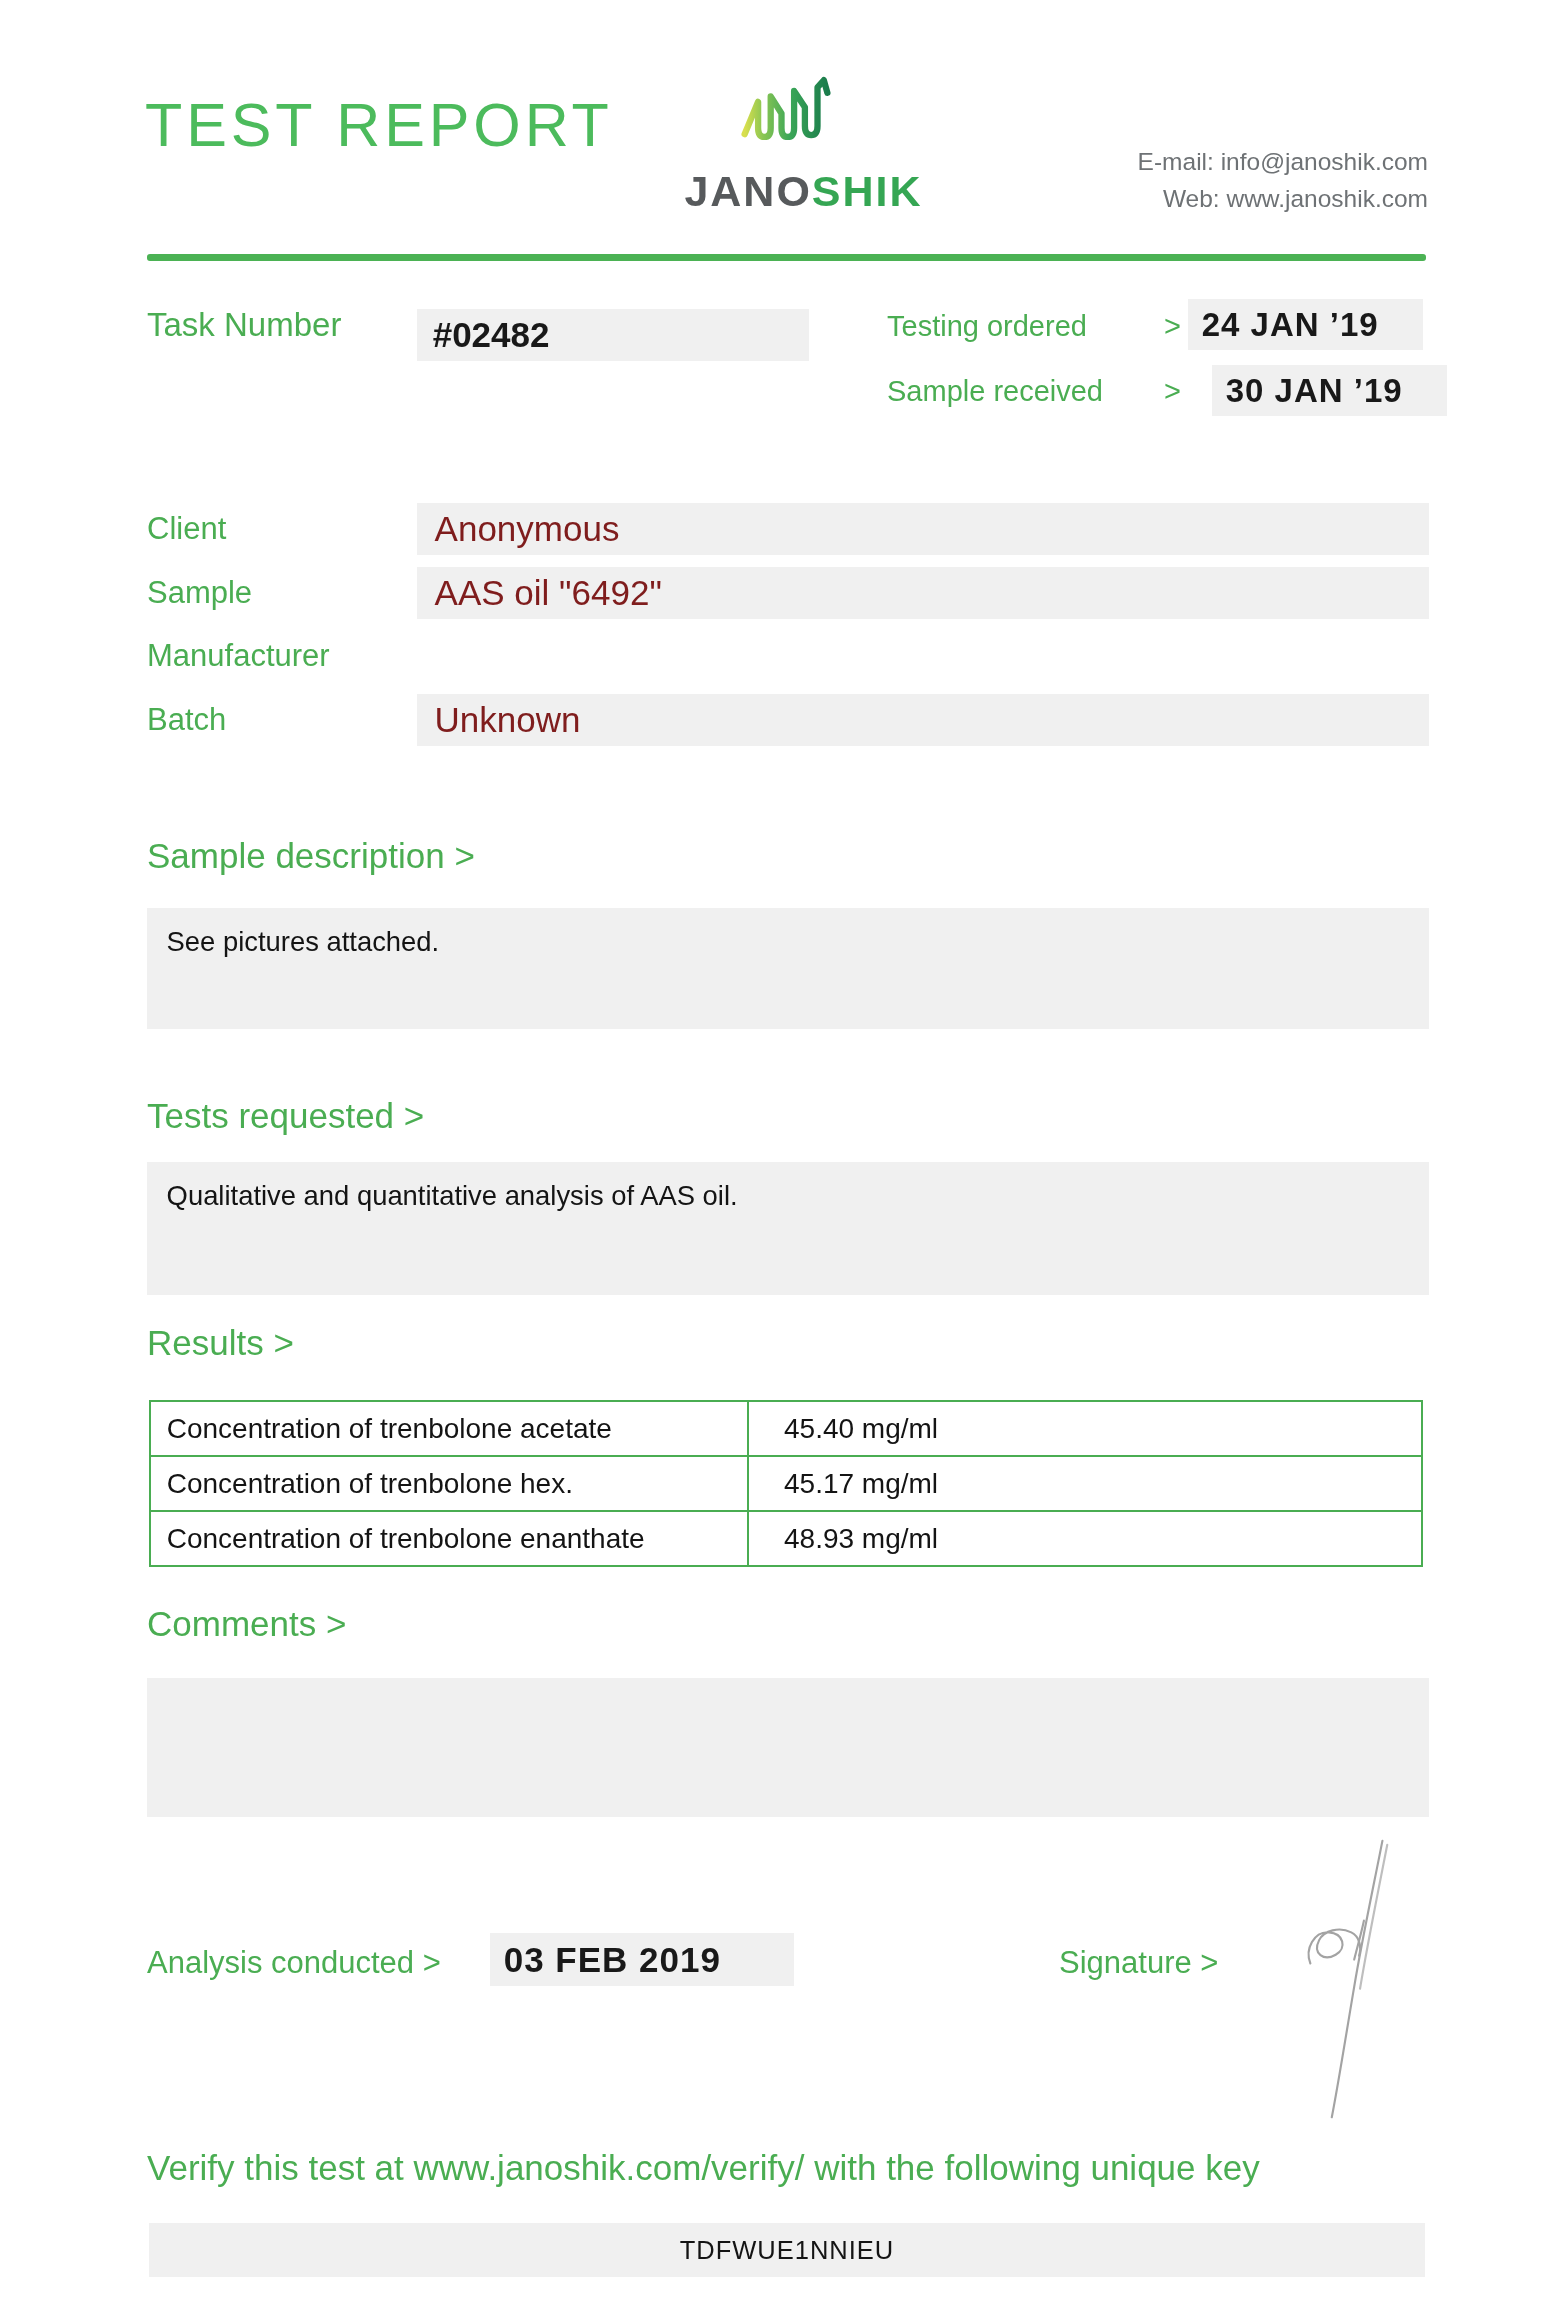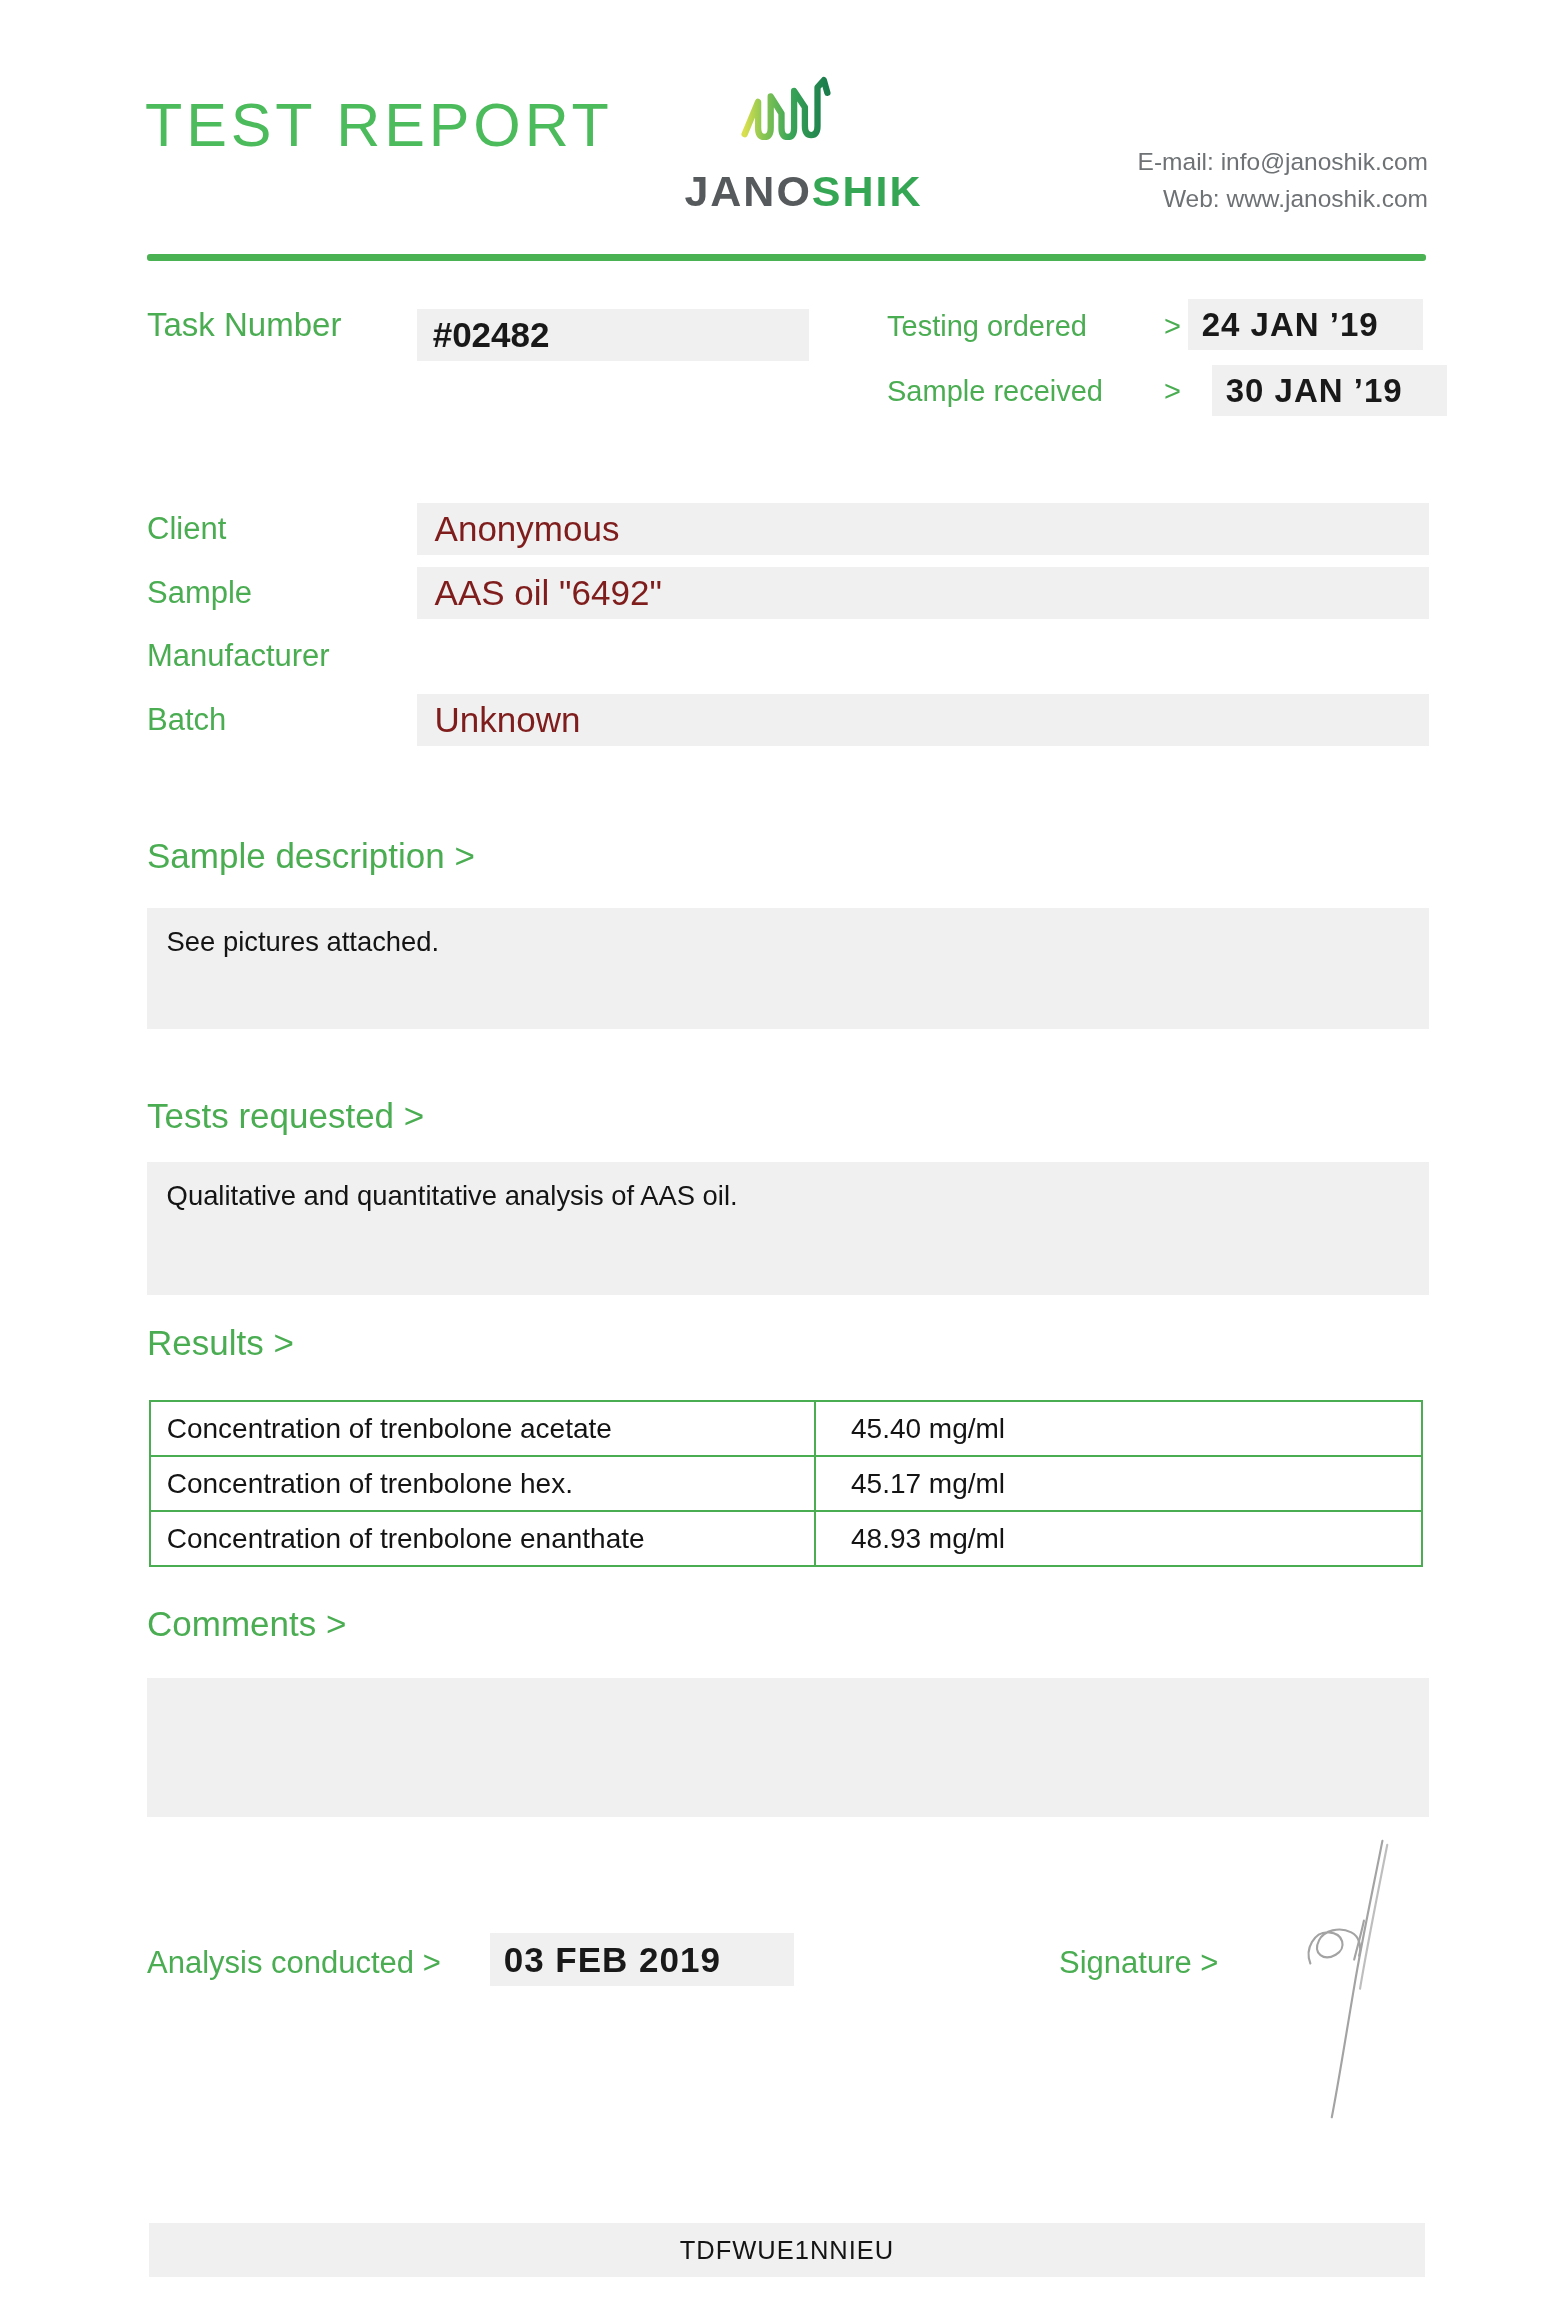--- a/index.html
+++ b/index.html
@@ -63,21 +63,21 @@
     align-self:flex-start;
   }
   
   .results-table{
     position:absolute;left:149px;top:1400px;width:1270px;
     border:2.9px solid #4aad52;background:#ffffff;
   }
   .rrow{display:flex;height:53px;}
   .rrow + .rrow{border-top:2.9px solid #4aad52;}
   .rcell{display:flex;align-items:center;font-size:28px;color:#141414;white-space:nowrap;}
-  .rcell.name{width:665px;border-right:2.9px solid #4aad52;padding-left:15.7px;box-sizing:border-box;}
+  .rcell.name{width:598px;border-right:2.9px solid #4aad52;padding-left:15.7px;box-sizing:border-box;}
   .rcell.value{flex:1;padding-left:35px;}
   
   .signature-image{position:absolute;left:1269px;top:1835px;width:147px;height:292px;}
   .analysis-label{position:absolute;left:147px;top:1945px;font-size:31px;}
   .analysis-box{position:absolute;left:490px;top:1933px;width:304px;height:53px;}
   .analysis-box span{padding-left:13.7px;font-size:35px;font-weight:700;letter-spacing:1px;color:#191919;white-space:nowrap;}
   .signature-label{position:absolute;left:1059px;top:1945px;font-size:31px;}
   .verify-heading{
     position:absolute;left:147px;top:2148px;margin:0;
     font-size:35px;font-weight:400;color:#4aad52;white-space:nowrap;
@@ -198,18 +198,19 @@
       <path d="M97,88 C94,102 90,116 87,128"></path>
     </g>
   </svg>
 
   <div class="glabel analysis-label">Analysis conducted &gt;</div>
   <div class="gbox analysis-box">
     <span>03 FEB 2019</span>
   </div>
   <div class="glabel signature-label">Signature &gt;</div>
 
+  <h2 class="verify-heading">Verify this test at www.janoshik.com/verify/ with the following unique key</h2>
   <div class="gbox key-box">
     <span>TDFWUE1NNIEU</span>
   </div>
 
 </div>
 
 
 </body></html>

